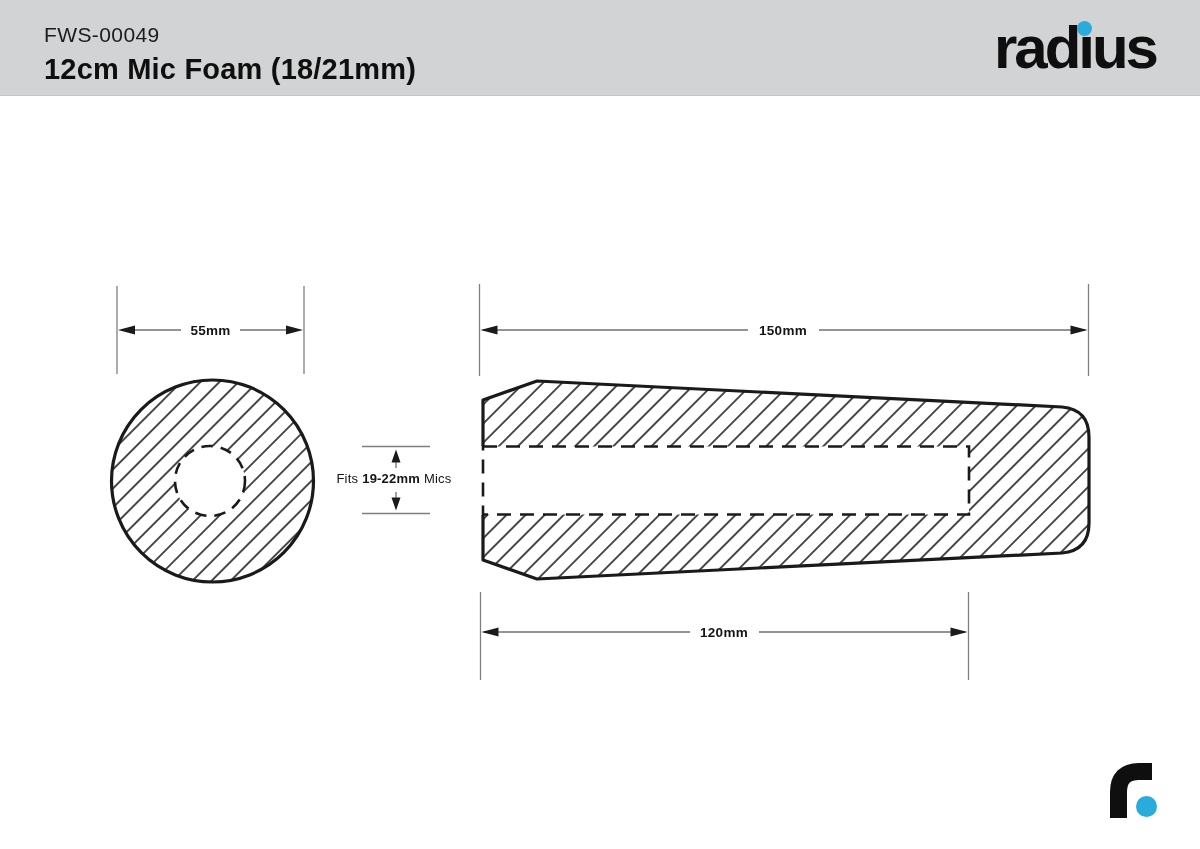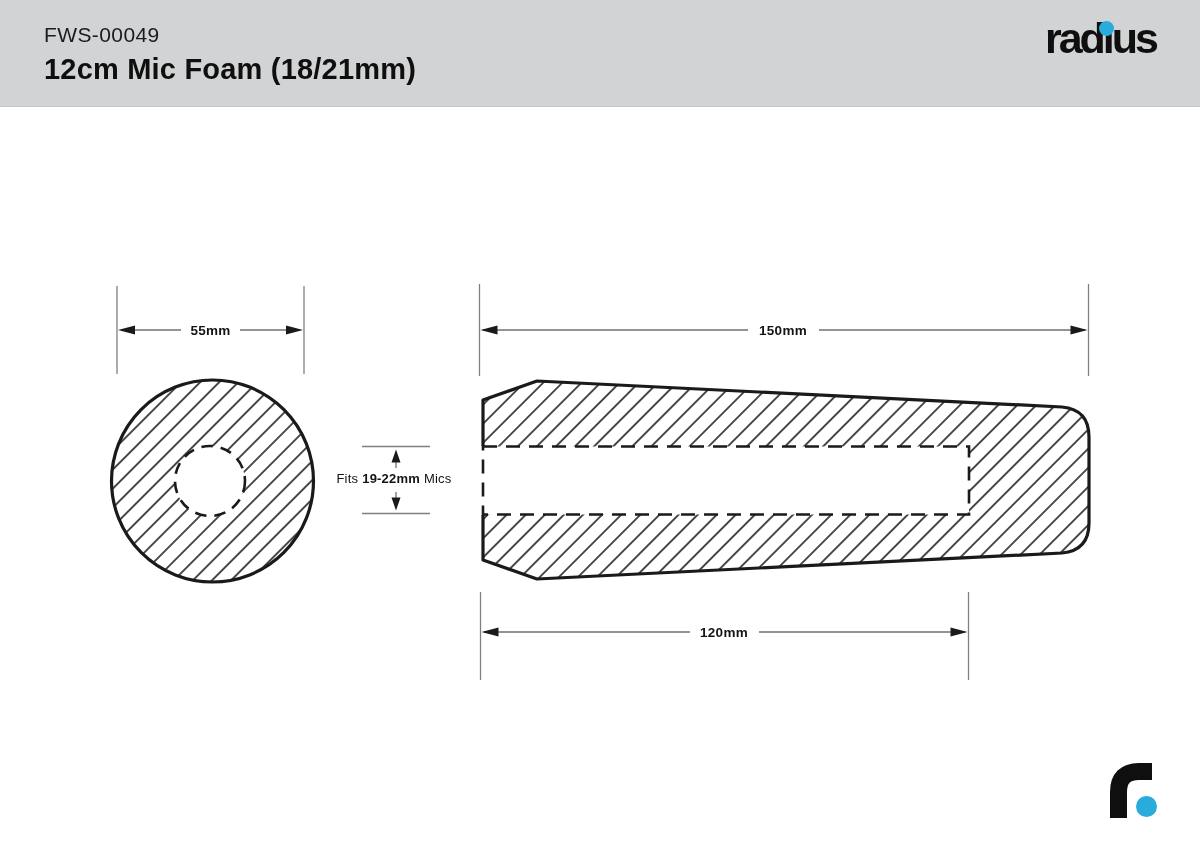--- a/index.html
+++ b/index.html
@@ -3,34 +3,34 @@
 <meta charset="utf-8">
 <style>
   html,body{margin:0;padding:0;}
   body{
     width:1200px;height:849px;position:relative;overflow:hidden;
     background:#ffffff;
     font-family:"Liberation Sans", sans-serif;
   }
   
   .header-bar{
-    position:absolute;top:0;left:0;width:1200px;height:107px;
+    position:absolute;top:0;left:0;width:1200px;height:96px;
     background:#d2d3d4;border-bottom:1px solid #c3c5c7;box-sizing:border-box;
   }
   .product-code{
     position:absolute;left:44px;top:23px;
     font-size:21px;font-weight:400;color:#1b1b1b;letter-spacing:.4px;
   }
   .product-title{
     position:absolute;left:44px;top:53px;
     font-size:29px;font-weight:700;color:#0f0f0f;letter-spacing:.2px;
   }
   .radius-logo{
     position:absolute;right:44px;top:16px;
-    font-size:43px;font-weight:700;color:#0f0f0f;letter-spacing:-3px;
+    font-size:60px;font-weight:700;color:#0f0f0f;letter-spacing:-3px;
     line-height:1.05;white-space:nowrap;
   }
   .iwrap{position:relative;display:inline-block;}
   .idot{
     position:absolute;left:50%;margin-left:-8px;top:5px;
     width:15px;height:15px;border-radius:50%;background:#29abdc;
   }
   
   .drawing{position:absolute;left:0;top:110px;}
   .ext-line{stroke:#7d7f82;stroke-width:1.3;}

